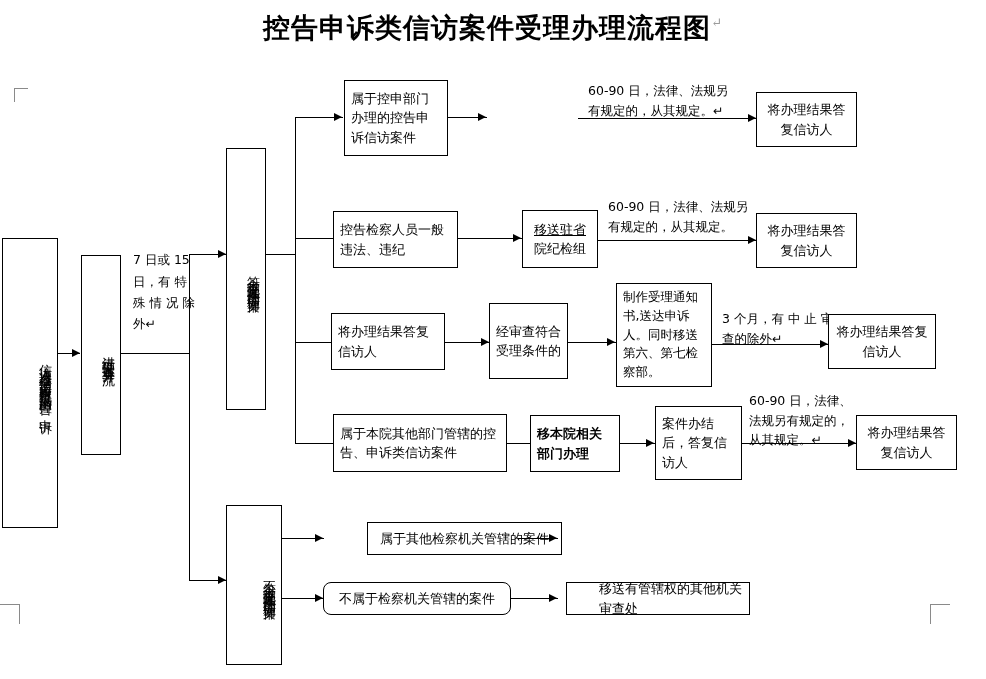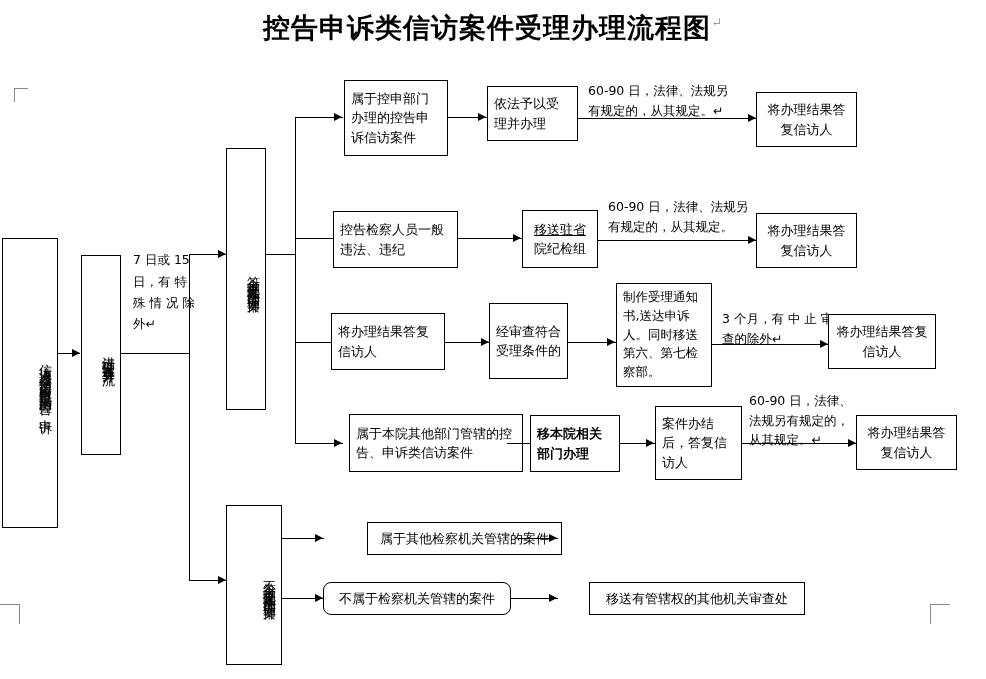--- a/index.html
+++ b/index.html
@@ -148,23 +148,20 @@
   <div class="arrow" style="left:315px;top:533.5px;"></div>
   <div class="hline" style="left:282px;top:598px;width:42px;"></div>
   <div class="arrow" style="left:315px;top:593.5px;"></div>
 
   <div class="box" style="left:344px;top:80px;width:104px;height:76px;">
     <span class="txt">属于控申部门办理的控告申诉信访案件</span>
   </div>
   <div class="hline" style="left:448px;top:117px;width:39px;"></div>
   <div class="arrow" style="left:478px;top:112.5px;"></div>
 
-  <div class="box" style="left:487px;top:86px;width:91px;height:55px;">
-    <span class="txt">依法予以受理并办理</span>
-  </div>
 
   <div class="note" style="left:588px;top:62px;width:190px;">
     <span>60-90 日，法律、法规另
 有规定的，从其规定。↵</span>
   </div>
   <div class="hline" style="left:578px;top:118px;width:178px;"></div>
   <div class="arrow" style="left:748px;top:113.5px;"></div>
 
   <div class="box center" style="left:756px;top:92px;width:101px;height:55px;">
     <span class="txt">将办理结果答复信访人</span>
@@ -214,21 +211,21 @@
     <span>3 个月，有 中 止 审
 查的除外↵</span>
   </div>
   <div class="hline" style="left:712px;top:344px;width:116px;"></div>
   <div class="arrow" style="left:820px;top:339.5px;"></div>
 
   <div class="box center" style="left:828px;top:314px;width:108px;height:55px;">
     <span class="txt">将办理结果答复信访人</span>
   </div>
 
-  <div class="box" style="left:333px;top:414px;width:174px;height:58px;margin-left:16px;">
+  <div class="box" style="left:333px;top:414px;width:174px;height:58px;">
     <span class="txt">属于本院其他部门管辖的控告、申诉类信访案件</span>
   </div>
   <div class="hline" style="left:507px;top:443px;width:38px;"></div>
   <div class="arrow" style="left:536px;top:438.5px;"></div>
 
   <div class="box" style="left:530px;top:415px;width:90px;height:57px;font-weight:bold;">
     <span class="txt">移本院相关部门办理</span>
   </div>
   <div class="hline" style="left:620px;top:443px;width:35px;"></div>
   <div class="arrow" style="left:646px;top:438.5px;"></div>
@@ -255,17 +252,17 @@
   <div class="hline" style="left:518px;top:538px;width:40px;"></div>
   <div class="arrow" style="left:549px;top:533.5px;"></div>
 
 
   <div class="box" style="left:323px;top:582px;width:188px;height:33px;border-radius:8px;">
     <span class="txt">不属于检察机关管辖的案件</span>
   </div>
   <div class="hline" style="left:511px;top:598px;width:47px;"></div>
   <div class="arrow" style="left:549px;top:593.5px;"></div>
 
-  <div class="box" style="left:589px;top:582px;width:216px;height:33px;">
+  <div class="box" style="left:566px;top:582px;width:184px;height:33px;padding-left:26px;">
     <span class="txt">移送有管辖权的其他机关审查处</span>
   </div>
 
 </div>
 
 </body></html>

